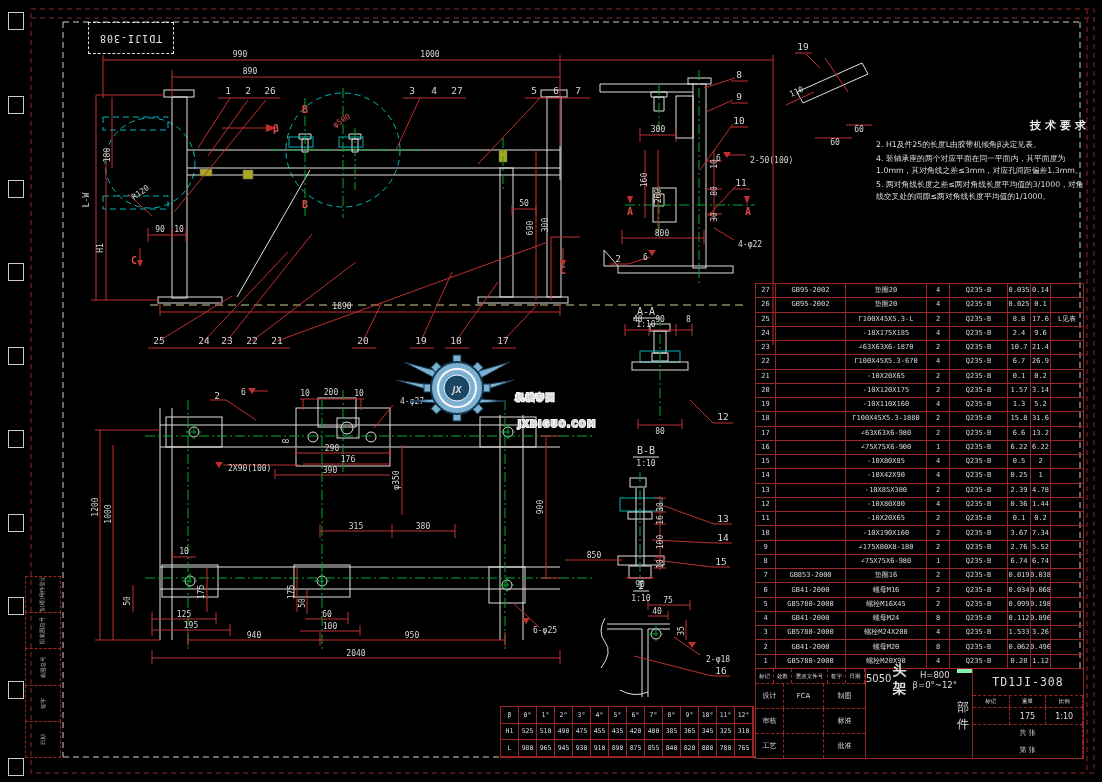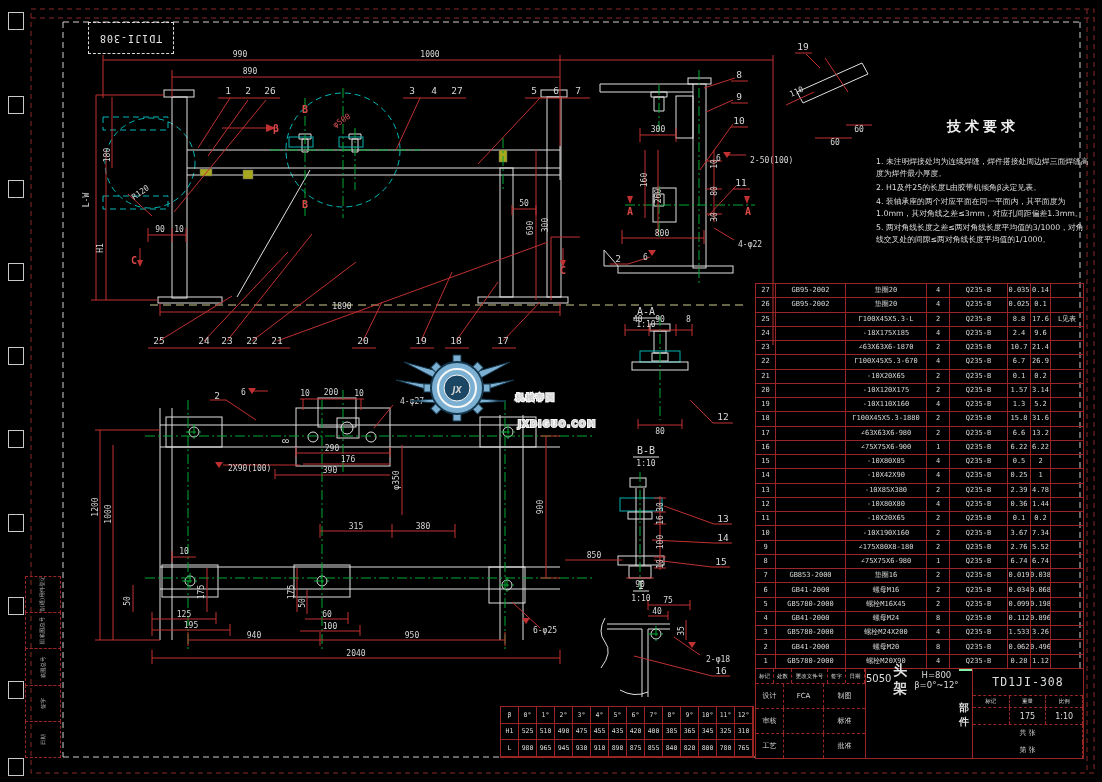--- a/index.html
+++ b/index.html
@@ -39,37 +39,37 @@
   .tb-hdr{height:15px;display:grid;grid-template-columns:18px 18px 36px 18px 1fr;border-bottom:1px dashed #9a2525;}
   .tb-hdr span{border-right:1px dashed #9a2525;font-size:5.5px;display:flex;align-items:center;justify-content:center;overflow:hidden;white-space:nowrap;}
   .tb-row{flex:1;display:grid;grid-template-columns:28px 40px 1fr;border-bottom:1px dashed #9a2525;}
   .tb-row:last-child{border-bottom:none;}
   .tb-row span{border-right:1px dashed #9a2525;font-size:7px;display:flex;align-items:center;justify-content:center;white-space:nowrap;overflow:hidden;}
   .tb-row span:last-child{border-right:none;}
   .tb-mid{width:107px;border-right:1px solid #9a2525;display:flex;flex-direction:row;text-align:center;}
   .tb-m1{height:19px;font-size:10px;display:flex;align-items:center;justify-content:center;}
   .tb-m2{height:22px;font-size:14px;font-weight:bold;letter-spacing:5px;display:flex;align-items:center;justify-content:center;}
   .tb-m3{height:22px;font-size:8.5px;display:flex;align-items:center;justify-content:center;}
-  .tb-m4{flex:1;border-top:2px solid #86efac;font-size:10px;letter-spacing:3px;display:flex;align-items:center;justify-content:center;font-weight:bold;}
+  .tb-m4{flex:1;border-top:4px solid #86efac;font-size:12px;letter-spacing:3px;display:flex;align-items:center;justify-content:center;}
   .tb-right{flex:1;display:flex;flex-direction:column;}
   .tb-r1{height:26px;font-size:11.5px;font-family:"DejaVu Sans Mono",monospace;display:flex;align-items:center;justify-content:center;letter-spacing:1px;}
   .tb-r2{height:13px;display:grid;grid-template-columns:1fr 1fr 1fr;border-top:1px dashed #9a2525;border-bottom:1px dashed #9a2525;}
   .tb-r2 span{font-size:5.5px;border-right:1px dashed #9a2525;display:flex;align-items:center;justify-content:center;}
   .tb-r3{height:16px;display:grid;grid-template-columns:1fr 1fr 1fr;}
   .tb-r3 span{font-size:8px;border-right:1px dashed #9a2525;display:flex;align-items:center;justify-content:center;}
   .tb-r4{flex:1;display:grid;grid-template-columns:1fr;border-top:1px dashed #9a2525;}
   .tb-r4 span{font-size:7px;border-right:1px dashed #9a2525;display:flex;align-items:center;justify-content:center;}
   
   .atab{position:absolute;left:500px;top:706px;width:252px;height:50px;display:grid;
         grid-template-columns:18px repeat(13,1fr);grid-auto-rows:1fr;border:1px solid #9a2525;background:#000;}
   .at-cell{border-right:1px solid #9a2525;border-bottom:1px solid #9a2525;font-size:6.5px;color:#ddd;
            display:flex;align-items:center;justify-content:center;font-family:"DejaVu Sans Mono",monospace;overflow:hidden;}
   
   .tech{position:absolute;left:876px;top:118px;width:214px;color:#ddd;}
-  .tech .t-title{margin:0 0 20px 0;text-align:center;font-size:14px;font-weight:bold;letter-spacing:4px;color:#eee;}
+  .tech .t-title{margin:0 0 6px 0;text-align:right;font-size:11px;font-weight:bold;letter-spacing:4px;color:#eee;}
   .tech .t-line{font-size:7.8px;line-height:1.55;margin-bottom:2px;}
   
   .mfields{position:absolute;left:25px;top:577px;width:36px;height:181px;display:flex;flex-direction:column;}
   .mf-box{flex:1;border:1px dashed #9a2525;margin-top:-1px;display:flex;align-items:center;justify-content:center;overflow:hidden;}
   .mf-box span{transform:rotate(-90deg);font-size:5.5px;color:#bbb;white-space:nowrap;}
   
   .docbox{position:absolute;left:88px;top:22px;width:84px;height:30px;border:1px dashed #ddd;
           display:flex;align-items:center;justify-content:center;}
   .docbox span{transform:rotate(180deg);font-size:10px;color:#e5e5e5;font-family:"DejaVu Sans Mono",monospace;letter-spacing:1px;}
   .tick{position:absolute;left:8px;width:14px;height:16px;border:1px solid #c8c8c8;}
@@ -384,21 +384,20 @@
       <div class="tick" style="top: 347px;"></div>
       <div class="tick" style="top: 430px;"></div>
       <div class="tick" style="top: 514px;"></div>
       <div class="tick" style="top: 597px;"></div>
       <div class="tick" style="top: 681px;"></div>
       <div class="tick" style="top: 758px;"></div>
     </div>
 
   <div class="tech">
     <div class="t-title">技术要求</div>
-    <div class="t-line">1. 未注明焊接处均为连续焊缝，焊件搭接处周边焊三面焊缝高度为焊件最小厚度。</div>
     <div class="t-line">2. H1及件25的长度L由胶带机倾角β决定见表。</div>
     <div class="t-line">4. 装轴承座的两个对应平面在同一平面内，其平面度为1.0mm，其对角线之差≤3mm，对应孔间距偏差1.3mm。</div>
     <div class="t-line">5. 两对角线长度之差≤两对角线长度平均值的3/1000，对角线交叉处的间隙≤两对角线长度平均值的1/1000。</div>
   </div>
 
   <div class="bom">
       <div class="bom-row">
         <div class="bom-cell">27</div>
         <div class="bom-cell">GB95-2002</div>
         <div class="bom-cell">垫圈20</div>

